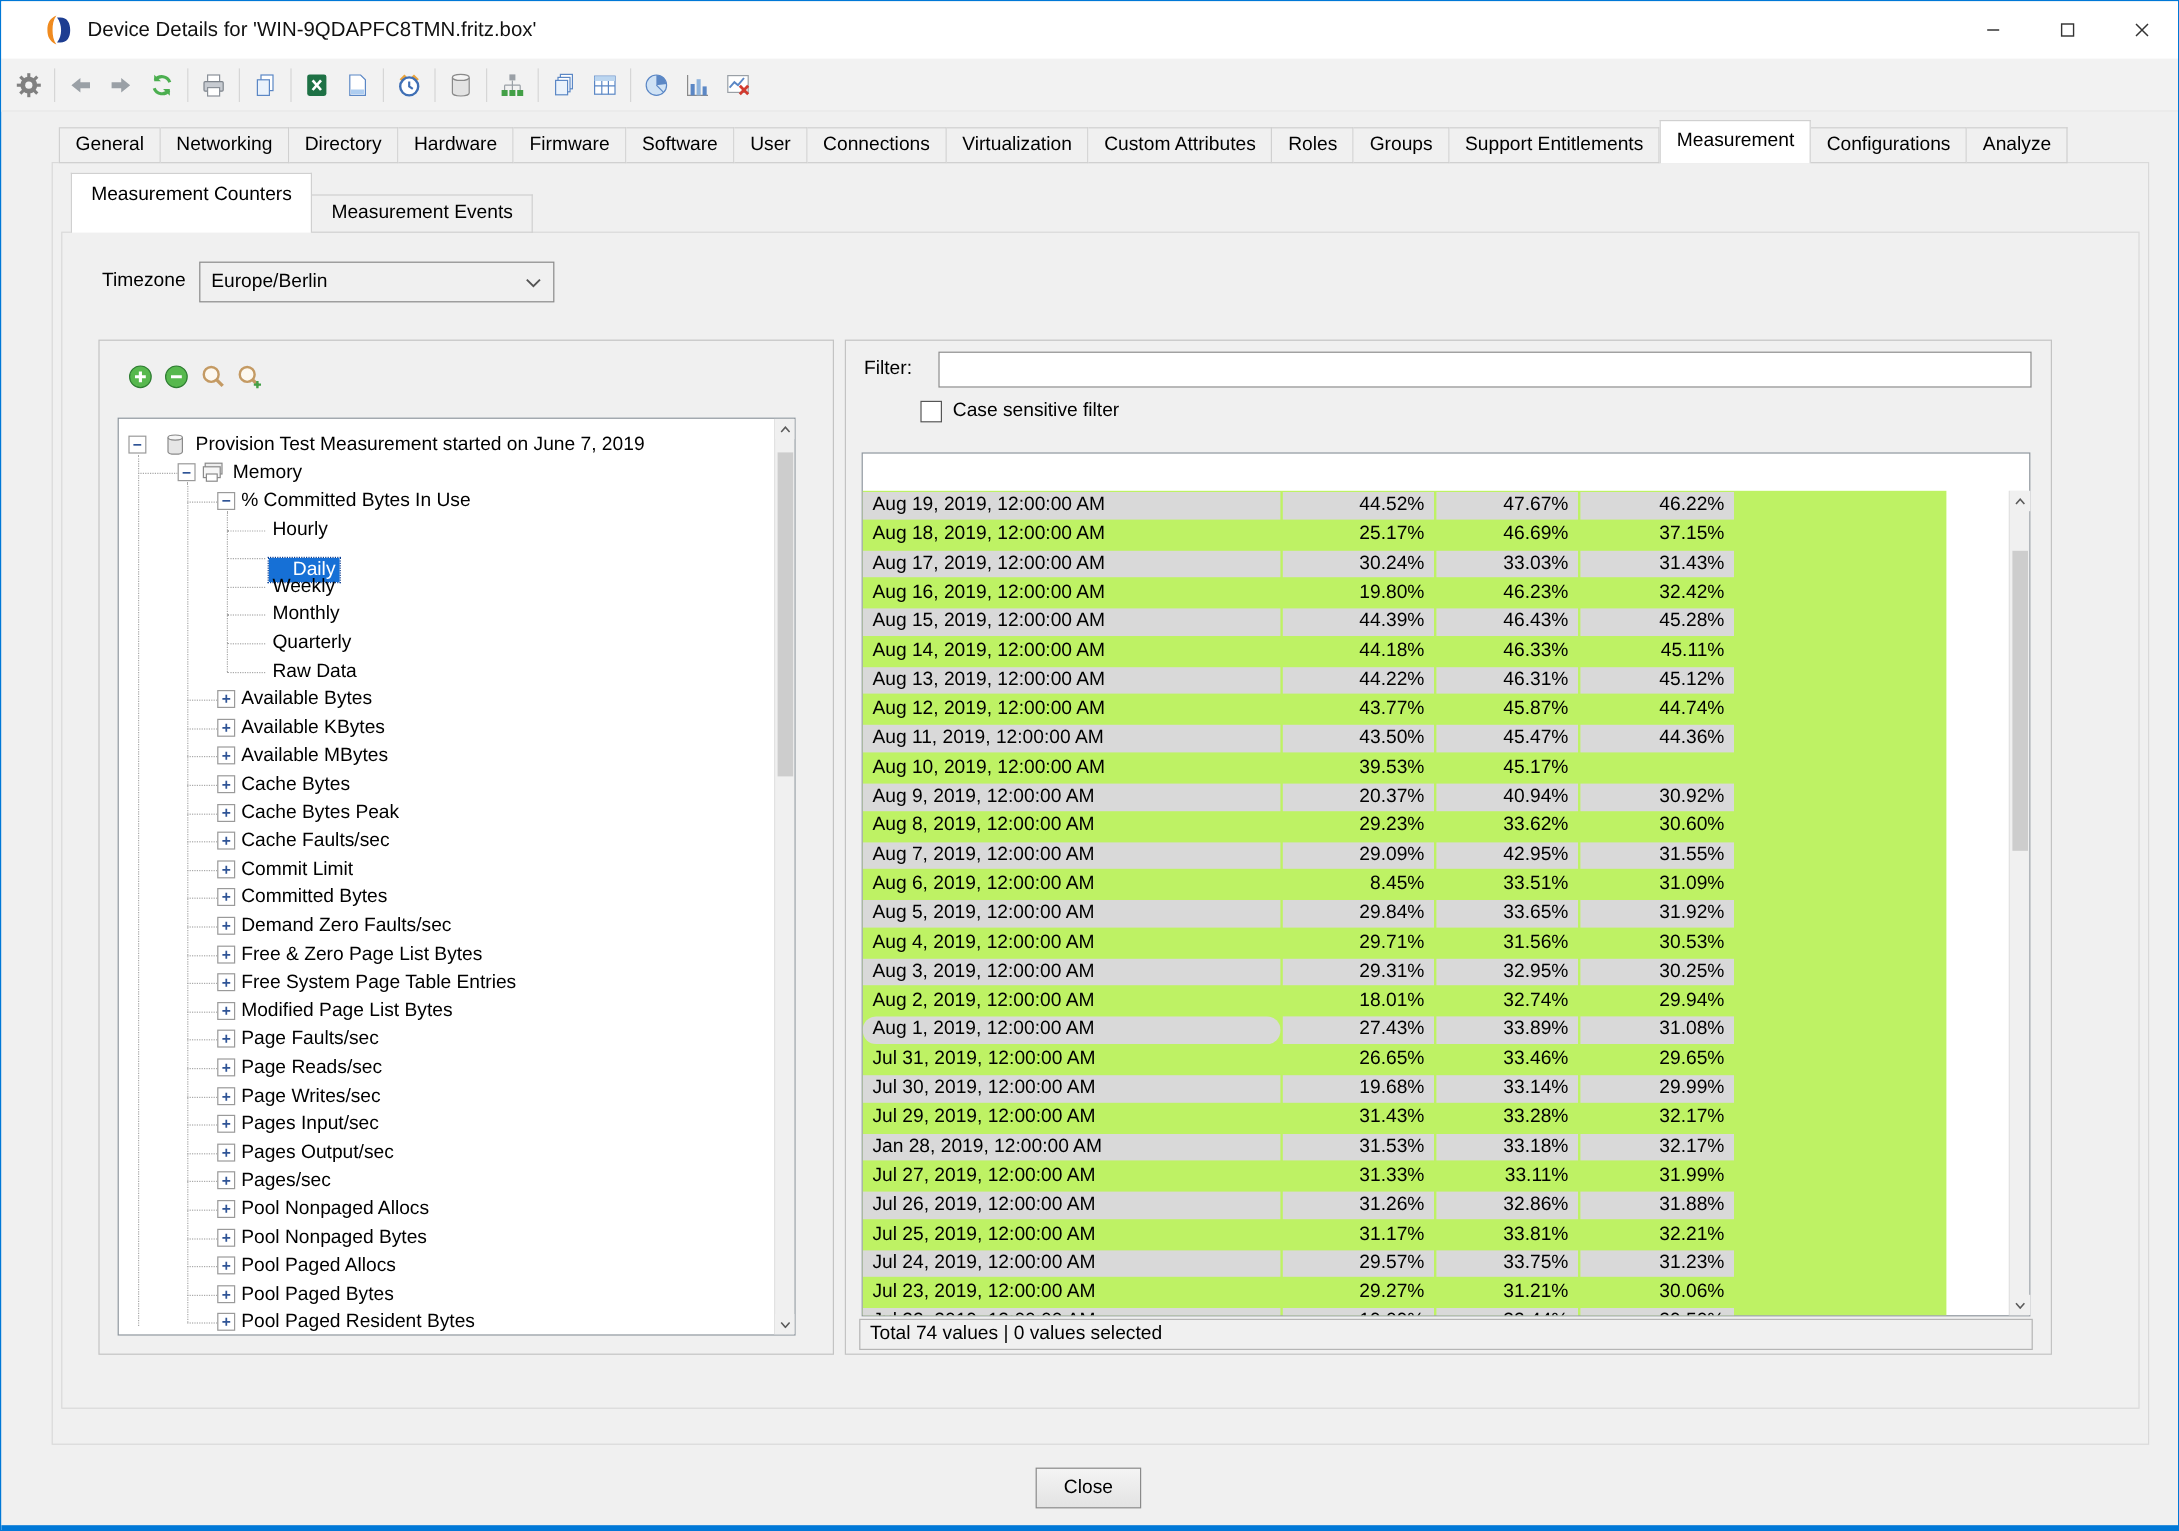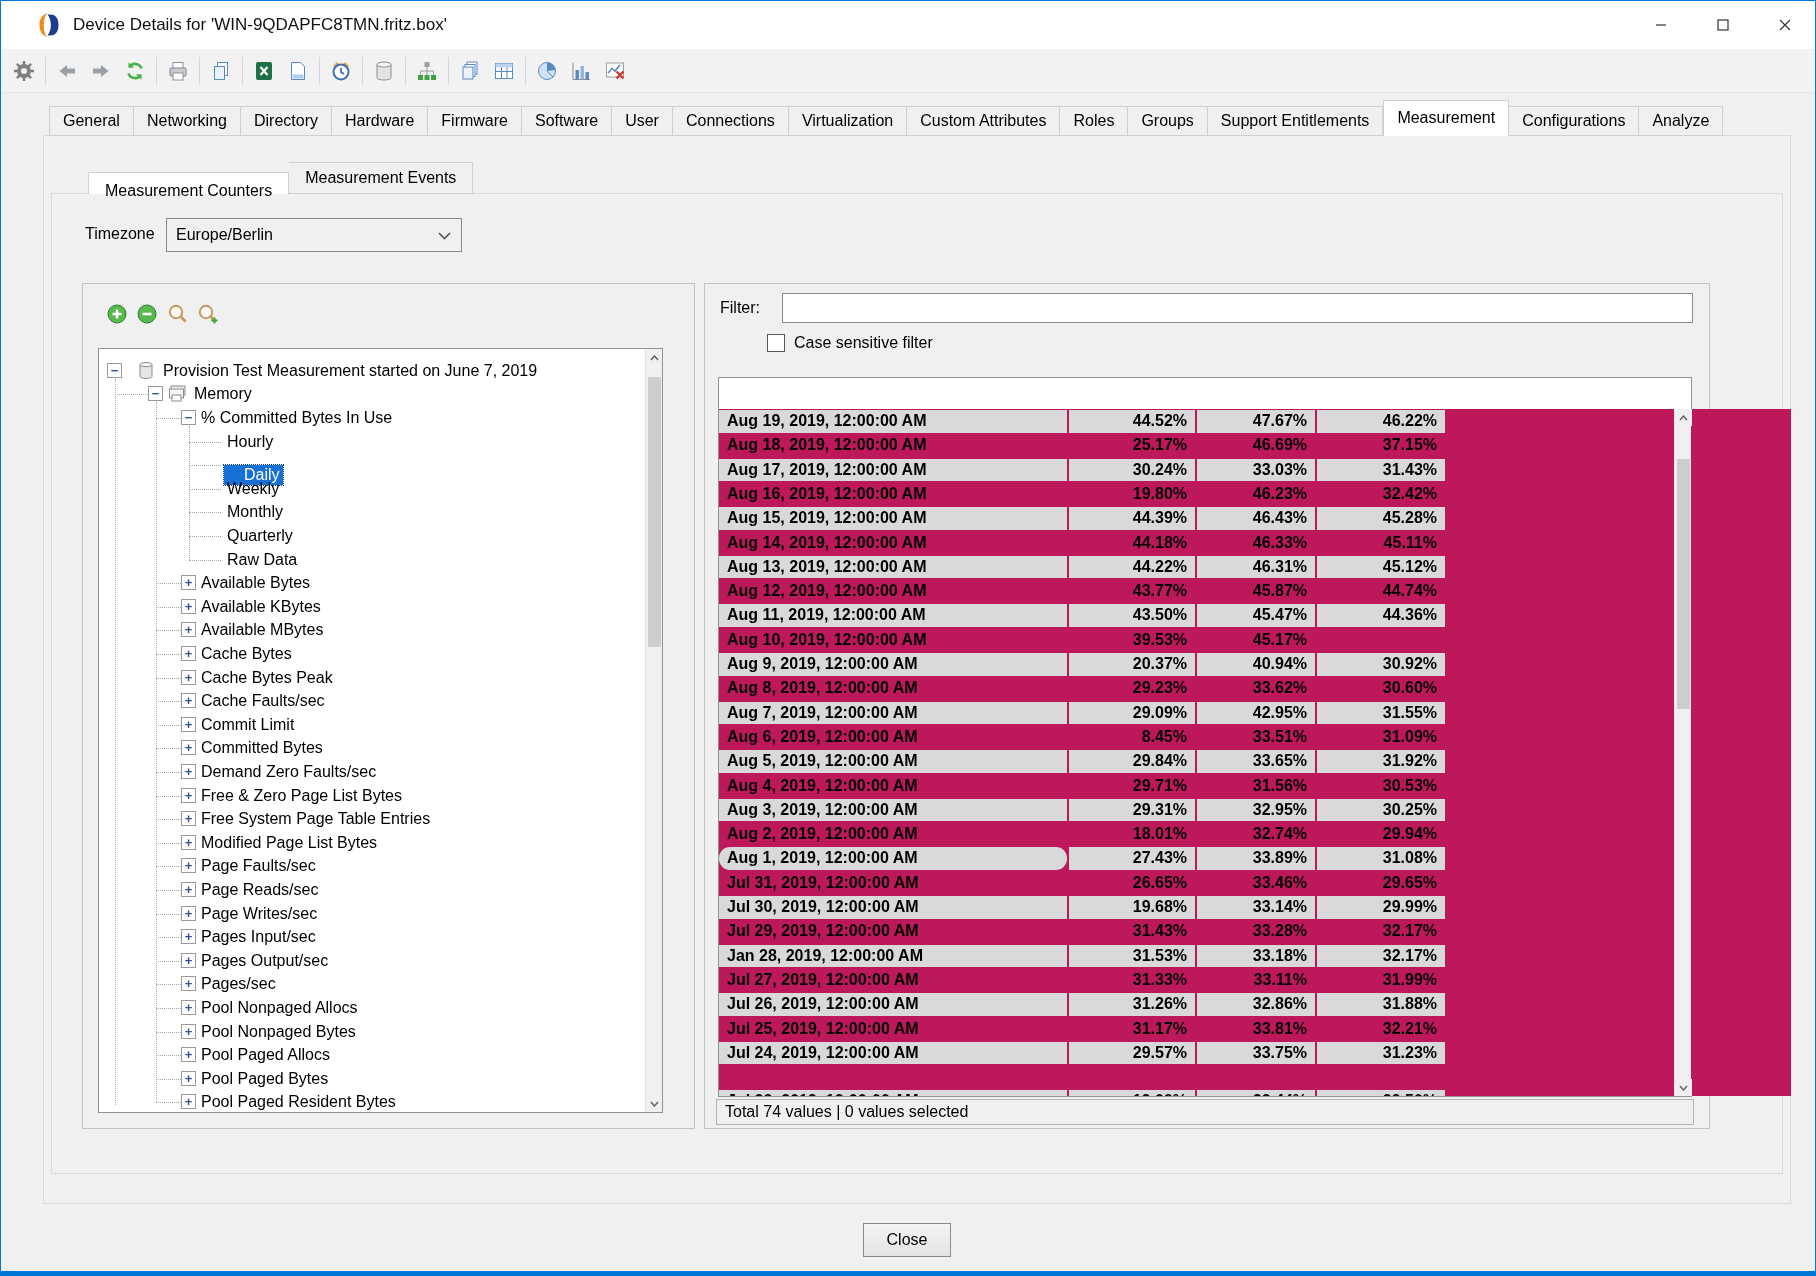--- a/index.html
+++ b/index.html
@@ -28,21 +28,21 @@
   .tab.sel { height:36px; line-height:34px; background:#fff; border:1px solid #d0d0d0; border-bottom:none; position:relative; z-index:4; }
 
   .outer-panel { position:absolute; left:42px; top:134px; width:1748px; height:1069px;
                  background:#f0f0f0; border:1px solid #d9d9d9; }
 
   
   #sub-tabs { position:absolute; left:58px; top:155px; height:38px; display:flex; align-items:flex-end; z-index:3; }
   .subtab { height:32px; padding:0 16px; line-height:30px; font-size:16px; background:#f0f0f0;
             border:1px solid #d0d0d0; border-left:none; white-space:nowrap; }
   .subtab:first-child { border-left:1px solid #d0d0d0; }
-  .subtab.sel { height:22px; line-height:36px; background:#fff; border:1px solid #d0d0d0; border-bottom:none; z-index:4;margin-left:29px; }
+  .subtab.sel { height:50px; line-height:36px; background:#fff; border:1px solid #d0d0d0; border-bottom:none; z-index:4; }
   .sub-panel { position:absolute; left:50px; top:192px; width:1732px; height:981px;
                background:#f0f0f0; border:1px solid #d9d9d9; }
 
   
   .tz-label { position:absolute; left:84px; top:224px; font-size:16px; }
   .combo { position:absolute; left:165px; top:217px; width:296px; height:34px; background:#f0f0f0;
            border:1px solid #8a8a8a; font-size:16px; line-height:32px; padding-left:9px; }
   .combo svg { position:absolute; right:10px; top:13px; }
 
   
@@ -73,21 +73,21 @@
                   background:#fff; font-size:16px; padding:0 6px; font-family:inherit; }
   .cbox { position:absolute; left:766px; top:333px; width:18px; height:18px; background:#fff; border:1px solid #555; }
   .cbox-label { position:absolute; left:793px; top:333px; font-size:16px; }
 
   
   .tablebox { position:absolute; left:717px; top:376px; width:974px; height:720px; background:#fff; border:1px solid #8c949c; }
   .thead { position:absolute; left:0; top:0; width:972px; height:31px; background:#fff; border-bottom:1px solid #c8cdd2; }
   .thcell { position:absolute; top:0; height:31px; line-height:31px; font-size:16px; padding-left:10px;
             border-right:1px solid #dcdfe2; white-space:nowrap; }
   .sortglyph { position:absolute; top:2px; }
-  .tbody { position:absolute; left:0; top:31px; width:1072px; height:687px; overflow:hidden; background:#be185d;font-weight:bold; }
+  .tbody { position:absolute; left:0; top:31px; width:903px; height:687px; overflow:hidden; background:#bef264; }
   .trow { position:absolute; left:0; width:100%; height:24.3px; display:flex; }
   .tcell { height:22.5px; margin-top:1px; margin-right:2px; font-size:16px; line-height:22.5px; white-space:nowrap; }
   .tcell.num { text-align:right; padding-right:8px; }
   .tcell.ts { padding-left:8px; }
   .trow.gray .tcell { background:#d9d9d9; }
 
   .statusbar { position:absolute; left:715px; top:1098px; width:978px; height:26px; background:#f0f0f0;
                border:1px solid #b5b5b5; font-size:16px; line-height:24px; padding-left:8px; }
 
   
@@ -592,20 +592,26 @@
           <div class="tcell num" style="width: 126px;">31.17%</div>
           <div class="tcell num" style="width: 118px;">33.81%</div>
           <div class="tcell num" style="width: 128px;">32.21%</div>
         </div>
         <div class="trow gray" style="top: 631.8px;">
           <div class="tcell ts" style="width: 348px;">Jul 24, 2019, 12:00:00 AM</div>
           <div class="tcell num" style="width: 126px;">29.57%</div>
           <div class="tcell num" style="width: 118px;">33.75%</div>
           <div class="tcell num" style="width: 128px;">31.23%</div>
         </div>
+        <div class="trow" style="top: 656.1px;">
+          <div class="tcell ts" style="width: 348px;">Jul 23, 2019, 12:00:00 AM</div>
+          <div class="tcell num" style="width: 126px;">29.27%</div>
+          <div class="tcell num" style="width: 118px;">31.21%</div>
+          <div class="tcell num" style="width: 128px;">30.06%</div>
+        </div>
         <div class="trow gray" style="top: 680.4px;">
           <div class="tcell ts" style="width: 348px;">Jul 22, 2019, 12:00:00 AM</div>
           <div class="tcell num" style="width: 126px;">19.09%</div>
           <div class="tcell num" style="width: 118px;">32.44%</div>
           <div class="tcell num" style="width: 128px;">29.50%</div>
         </div>
       </div>
 
     <div class="sbar" style="left:955px; top:31px; width:17px; height:687px;">
       <div class="sarrow" style="top:0;">

